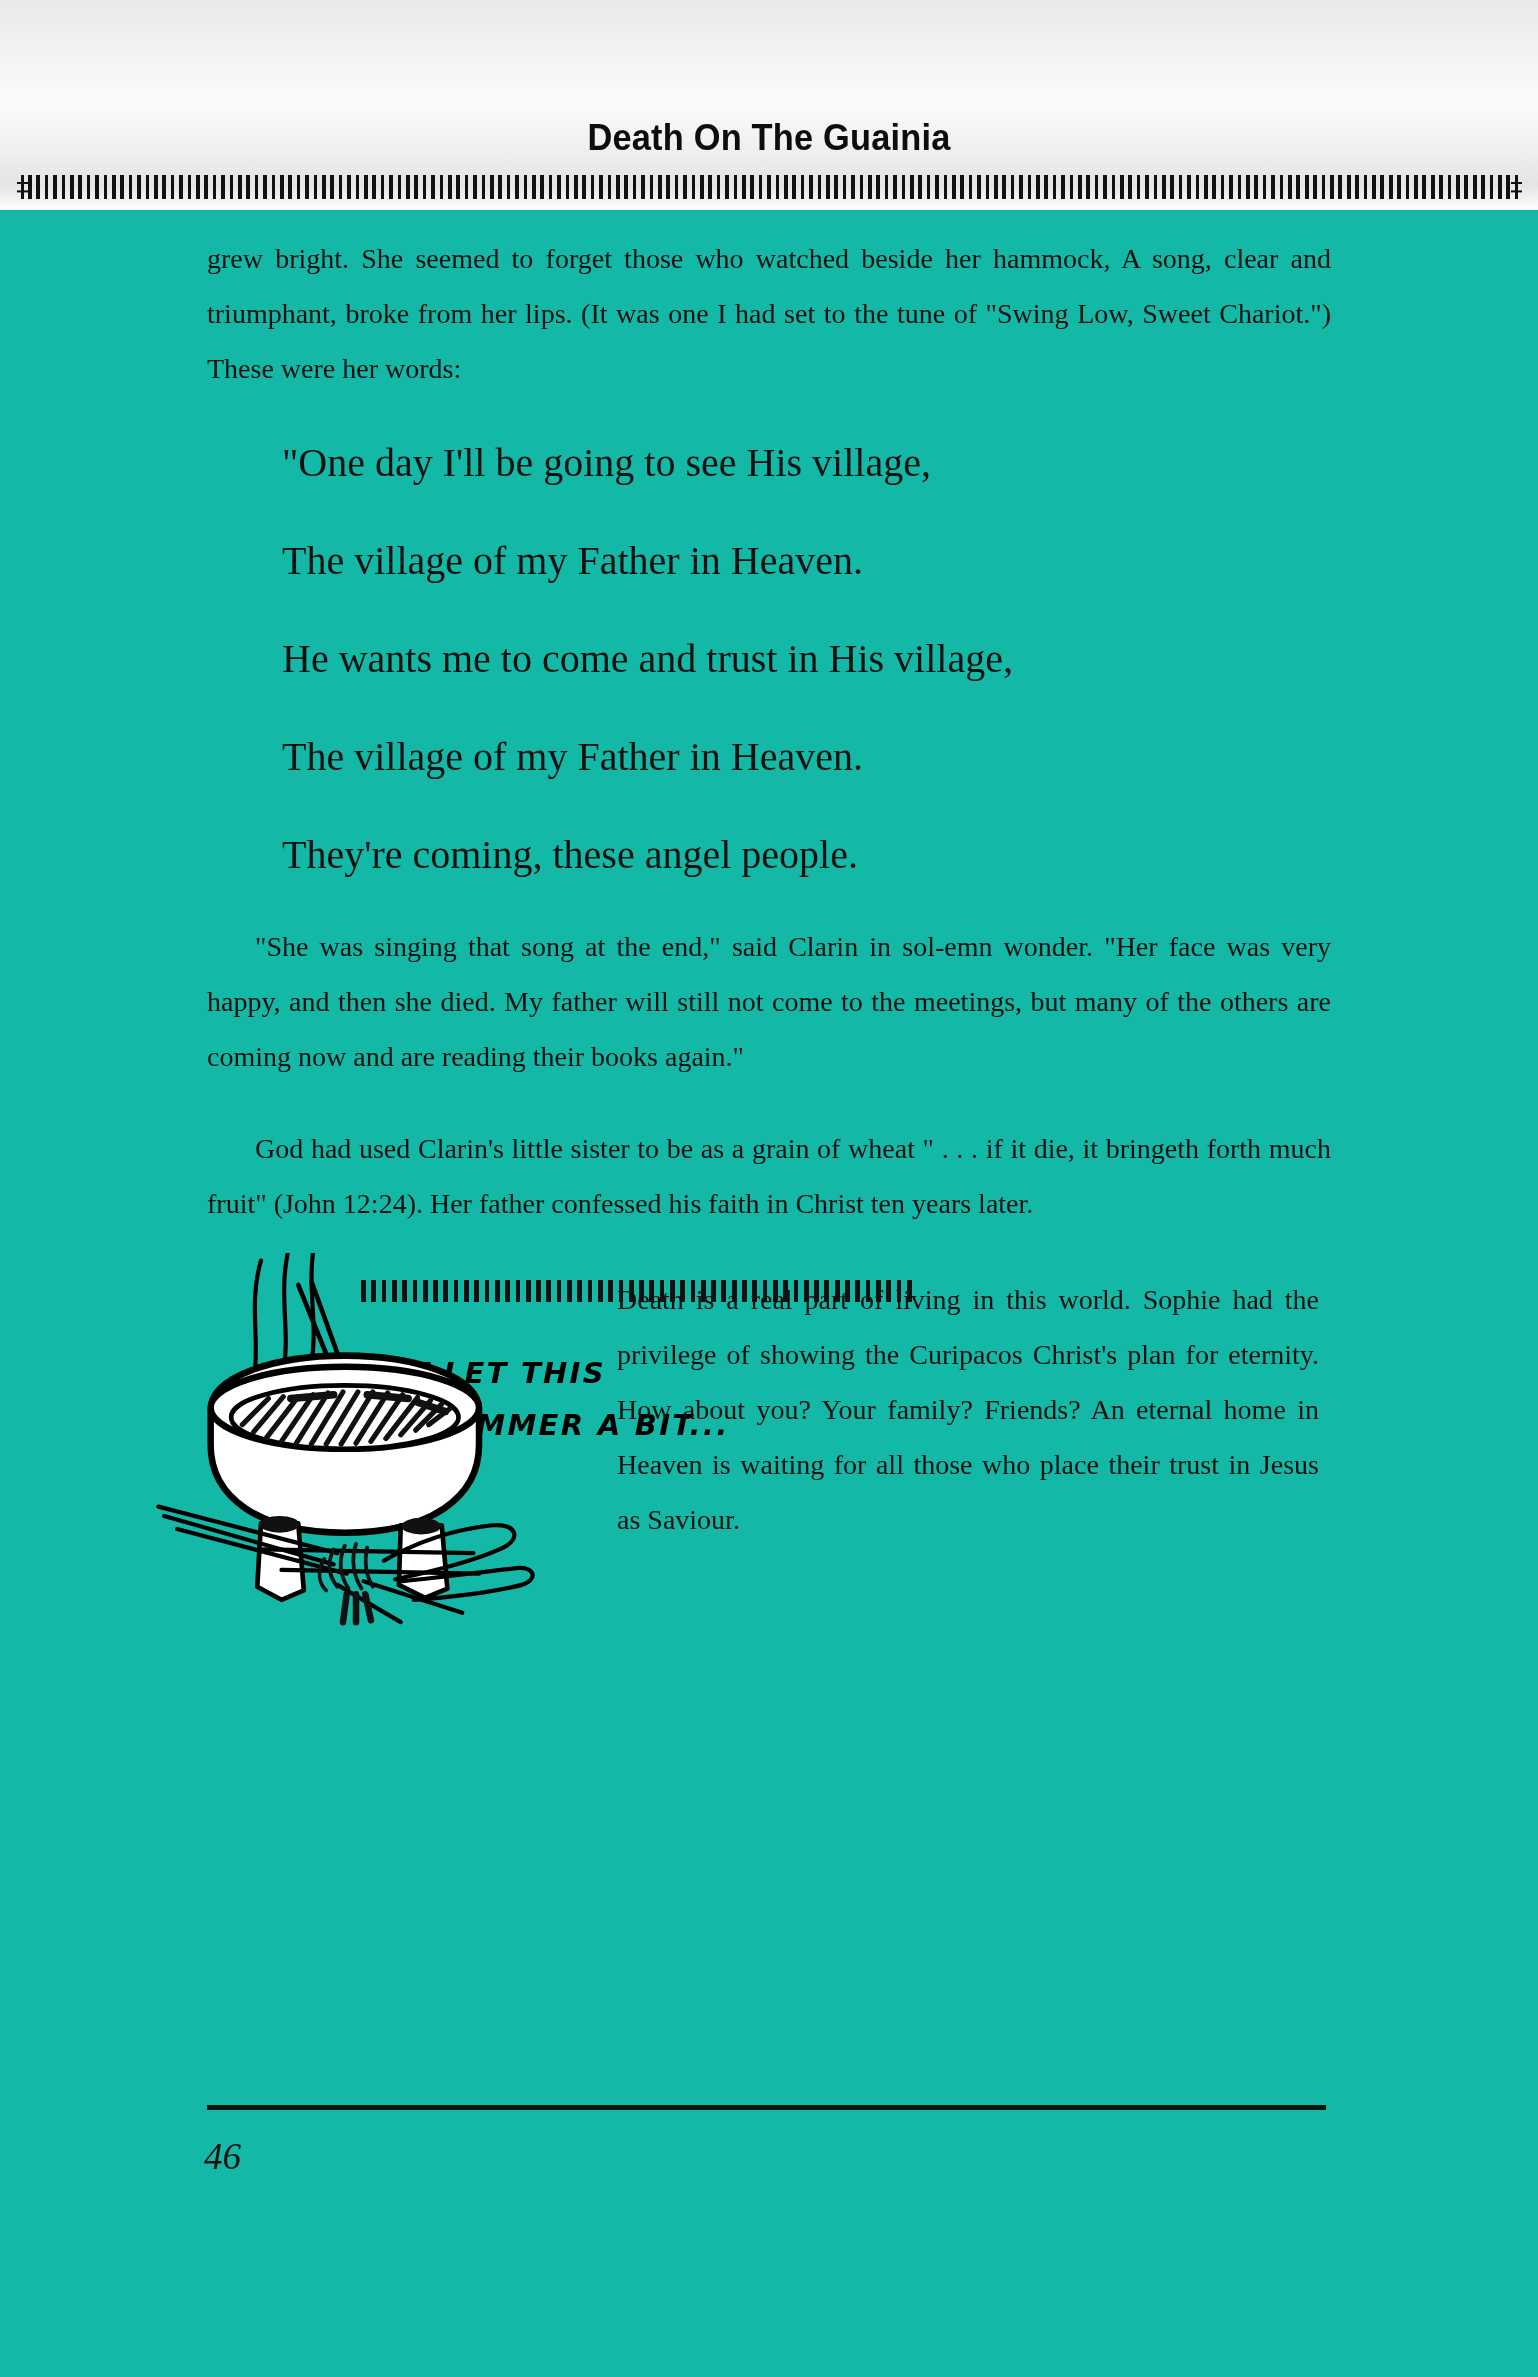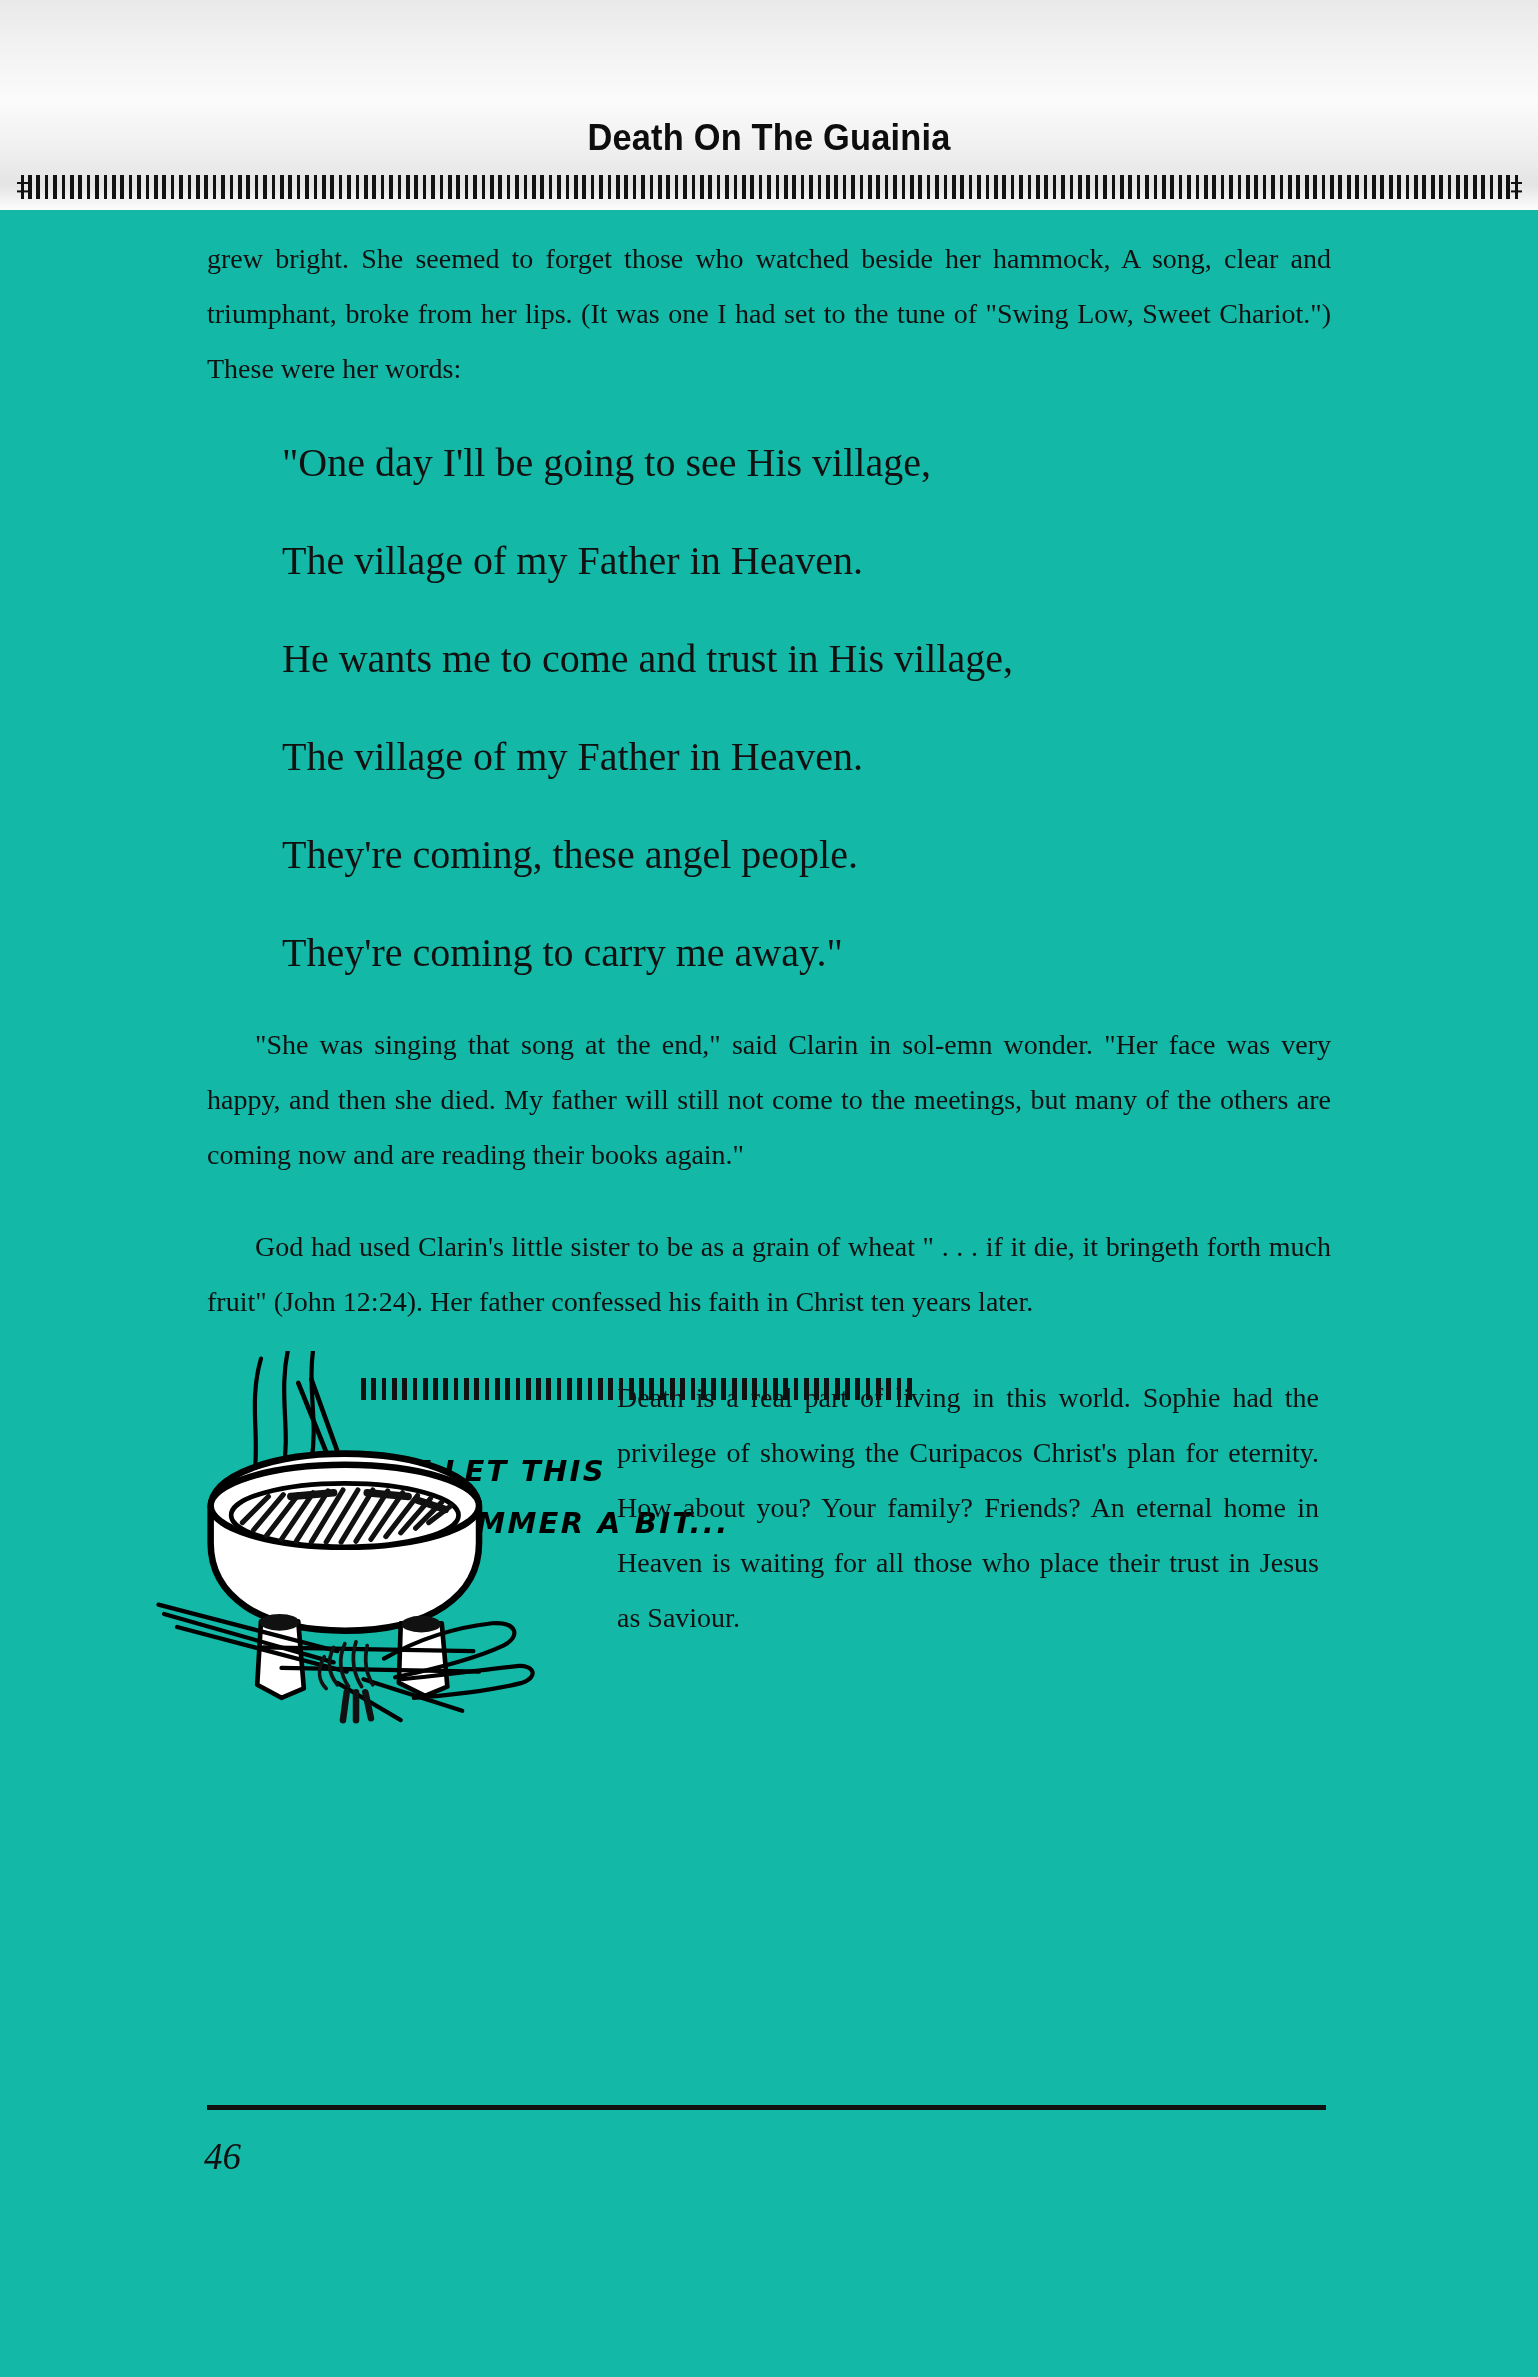--- a/index.html
+++ b/index.html
@@ -228,21 +228,20 @@
   <div class="text-col">
 
     <p class="body">grew bright. She seemed to forget those who watched beside her hammock, A song, clear and triumphant, broke from her lips. (It was one I had set to the tune of "Swing Low, Sweet Chariot.") These were her words:</p>
 
     <div class="verse">
       <div class="line">"One day I'll be going to see His village,</div>
       <div class="line">The village of my Father in Heaven.</div>
       <div class="line">He wants me to come and trust in His village,</div>
       <div class="line">The village of my Father in Heaven.</div>
       <div class="line">They're coming, these angel people.</div>
-      <div class="line">They're coming to carry me away."</div>
     </div>
 
     <p class="body indent gap">"She was singing that song at the end," said Clarin in sol-emn wonder. "Her face was very happy, and then she died. My father will still not come to the meetings, but many of the others are coming now and are reading their books again."</p>
 
     <p class="body indent gap">God had used Clarin's little sister to be as a grain of wheat " . . . if it die, it bringeth forth much fruit" (John 12:24). Her father confessed his faith in Christ ten years later.</p>
 
     <div class="figure-zone">
 
       <div class="fig-rule"></div>
 

